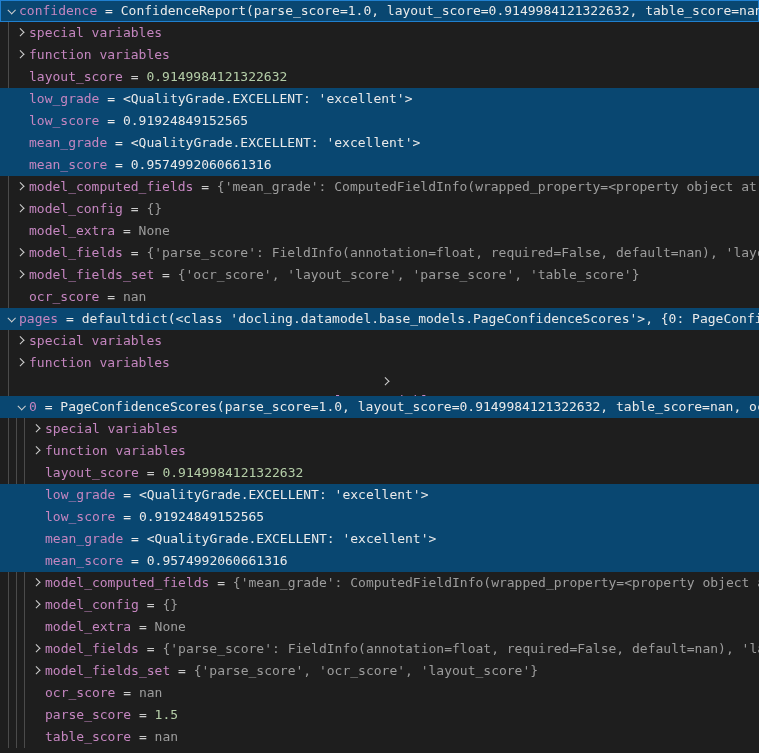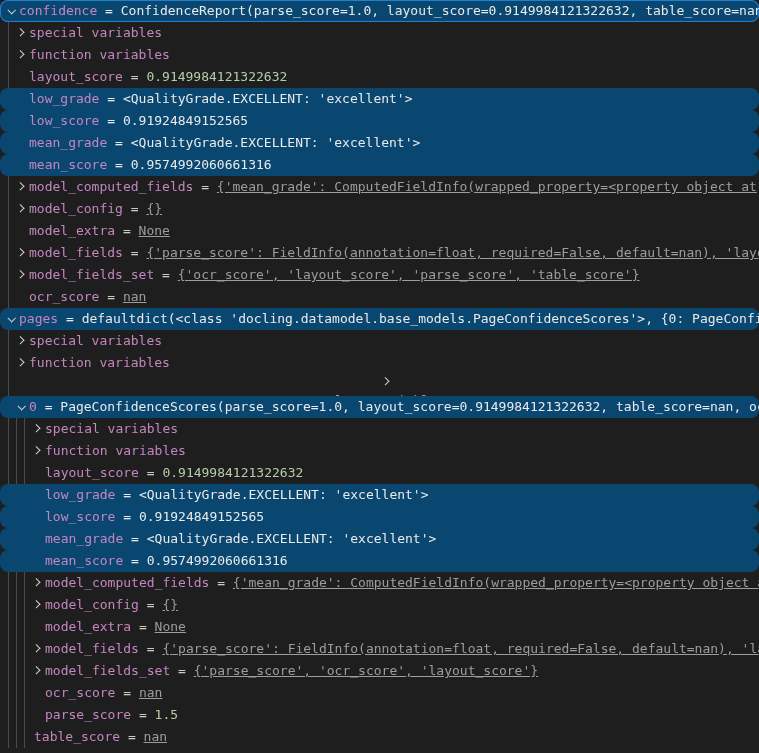--- a/index.html
+++ b/index.html
@@ -8,33 +8,32 @@
     --guide:#4b4b4b; --chev:#cfcfcf;
   }
   *{box-sizing:border-box;margin:0;padding:0;}
   html,body{width:759px;height:753px;overflow:hidden;}
   body{background:var(--bg);font-family:"DejaVu Sans Mono",monospace;}
   .panel{width:759px;height:753px;background:var(--bg);overflow:hidden;}
   .row{
     position:relative;height:22px;display:flex;align-items:center;
     white-space:pre;overflow:hidden;font-size:13px;line-height:22px;color:var(--txt);
     cursor:pointer;
-    border-radius:8px;
   }
   .row.selected{background:var(--sel);}
   .row.focused{box-shadow:inset 0 0 0 1px var(--focus);}
   .indent-guide{position:absolute;top:0;bottom:0;width:1px;background:var(--guide);}
   .twistie{flex:0 0 16px;height:22px;display:flex;align-items:center;justify-content:center;}
   .chev{display:inline-block;width:6px;height:6px;border-right:1.5px solid var(--chev);border-bottom:1.5px solid var(--chev);}
   .chev.closed{transform:rotate(-45deg) translateY(-1px);}
   .chev.open{transform:rotate(45deg) translateY(-1px);}
   .vname{color:var(--name);}
   .eq{color:var(--txt);}
   .vval.number{color:var(--num);}
-  .vval.preview{color:var(--prev);text-decoration:underline;}
+  .vval.preview{color:var(--prev);}
   .vval.plain{color:var(--txt);}
   .row.selected .vval,.row.selected .eq{color:var(--seltxt);}
 </style>
 </head>
 <body>
 
 <div class="panel" id="panel">
     <div class="row selected focused" style="padding-left: 3px;"><span class="twistie"><span class="chev open"></span></span><span class="vname">confidence</span><span class="eq"> = </span><span class="vval plain">ConfidenceReport(parse_score=1.0, layout_score=0.9149984121322632, table_score=nan, ocr_score=nan)</span></div>
     <div class="row" style="padding-left: 13px;"><span class="indent-guide" style="left: 8px;"></span><span class="twistie"><span class="chev closed"></span></span><span class="vname">special variables</span></div>
     <div class="row" style="padding-left: 13px;"><span class="indent-guide" style="left: 8px;"></span><span class="twistie"><span class="chev closed"></span></span><span class="vname">function variables</span></div>
@@ -61,14 +60,14 @@
     <div class="row selected" style="padding-left: 29px;"><span class="twistie"></span><span class="vname">low_score</span><span class="eq"> = </span><span class="vval number">0.91924849152565</span></div>
     <div class="row selected" style="padding-left: 29px;"><span class="twistie"></span><span class="vname">mean_grade</span><span class="eq"> = </span><span class="vval plain">&lt;QualityGrade.EXCELLENT: 'excellent'&gt;</span></div>
     <div class="row selected" style="padding-left: 29px;"><span class="twistie"></span><span class="vname">mean_score</span><span class="eq"> = </span><span class="vval number">0.9574992060661316</span></div>
     <div class="row" style="padding-left: 29px;"><span class="indent-guide" style="left: 8px;"></span><span class="indent-guide" style="left: 16px;"></span><span class="indent-guide" style="left: 24px;"></span><span class="twistie"><span class="chev closed"></span></span><span class="vname">model_computed_fields</span><span class="eq"> = </span><span class="vval preview">{'mean_grade': ComputedFieldInfo(wrapped_property=&lt;property object at</span></div>
     <div class="row" style="padding-left: 29px;"><span class="indent-guide" style="left: 8px;"></span><span class="indent-guide" style="left: 16px;"></span><span class="indent-guide" style="left: 24px;"></span><span class="twistie"><span class="chev closed"></span></span><span class="vname">model_config</span><span class="eq"> = </span><span class="vval preview">{}</span></div>
     <div class="row" style="padding-left: 29px;"><span class="indent-guide" style="left: 8px;"></span><span class="indent-guide" style="left: 16px;"></span><span class="indent-guide" style="left: 24px;"></span><span class="twistie"></span><span class="vname">model_extra</span><span class="eq"> = </span><span class="vval preview">None</span></div>
     <div class="row" style="padding-left: 29px;"><span class="indent-guide" style="left: 8px;"></span><span class="indent-guide" style="left: 16px;"></span><span class="indent-guide" style="left: 24px;"></span><span class="twistie"><span class="chev closed"></span></span><span class="vname">model_fields</span><span class="eq"> = </span><span class="vval preview">{'parse_score': FieldInfo(annotation=float, required=False, default=nan), 'layout_score':</span></div>
     <div class="row" style="padding-left: 29px;"><span class="indent-guide" style="left: 8px;"></span><span class="indent-guide" style="left: 16px;"></span><span class="indent-guide" style="left: 24px;"></span><span class="twistie"><span class="chev closed"></span></span><span class="vname">model_fields_set</span><span class="eq"> = </span><span class="vval preview">{'parse_score', 'ocr_score', 'layout_score'}</span></div>
     <div class="row" style="padding-left: 29px;"><span class="indent-guide" style="left: 8px;"></span><span class="indent-guide" style="left: 16px;"></span><span class="indent-guide" style="left: 24px;"></span><span class="twistie"></span><span class="vname">ocr_score</span><span class="eq"> = </span><span class="vval preview">nan</span></div>
     <div class="row" style="padding-left: 29px;"><span class="indent-guide" style="left: 8px;"></span><span class="indent-guide" style="left: 16px;"></span><span class="indent-guide" style="left: 24px;"></span><span class="twistie"></span><span class="vname">parse_score</span><span class="eq"> = </span><span class="vval number">1.5</span></div>
-    <div class="row" style="padding-left: 18px;"><span class="indent-guide" style="left: 8px;"></span><span class="indent-guide" style="left: 16px;"></span><span class="indent-guide" style="left: 24px;"></span><span class="twistie"></span><span class="vname">table_score</span><span class="eq"> = </span><span class="vval preview">nan</span></div>
+    <div class="row" style="padding-left: 29px;"><span class="indent-guide" style="left: 8px;"></span><span class="indent-guide" style="left: 16px;"></span><span class="indent-guide" style="left: 24px;"></span><span class="twistie"></span><span class="vname">table_score</span><span class="eq"> = </span><span class="vval preview">nan</span></div>
   </div>
 
 </body></html>

